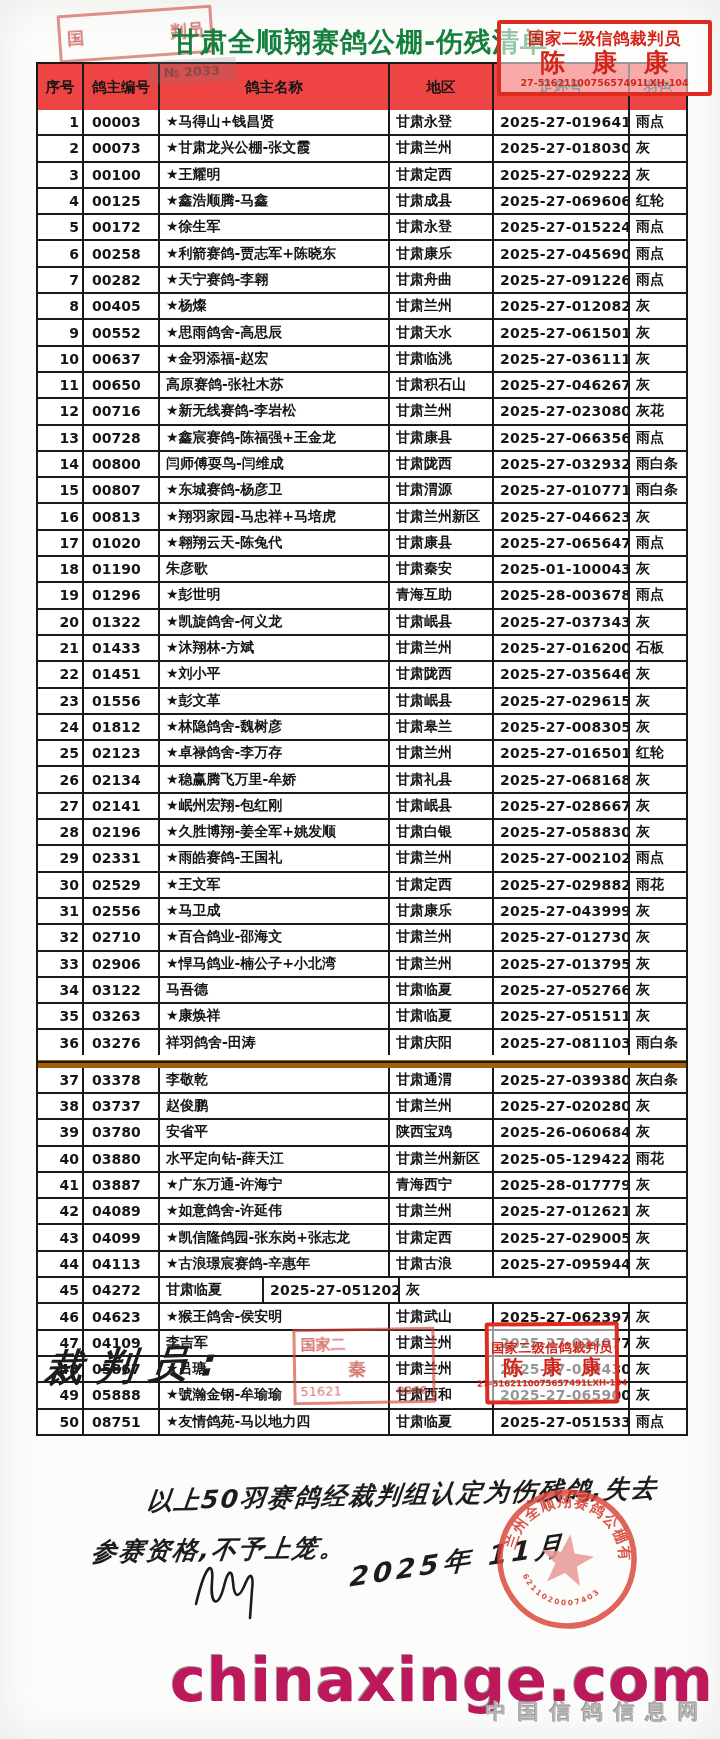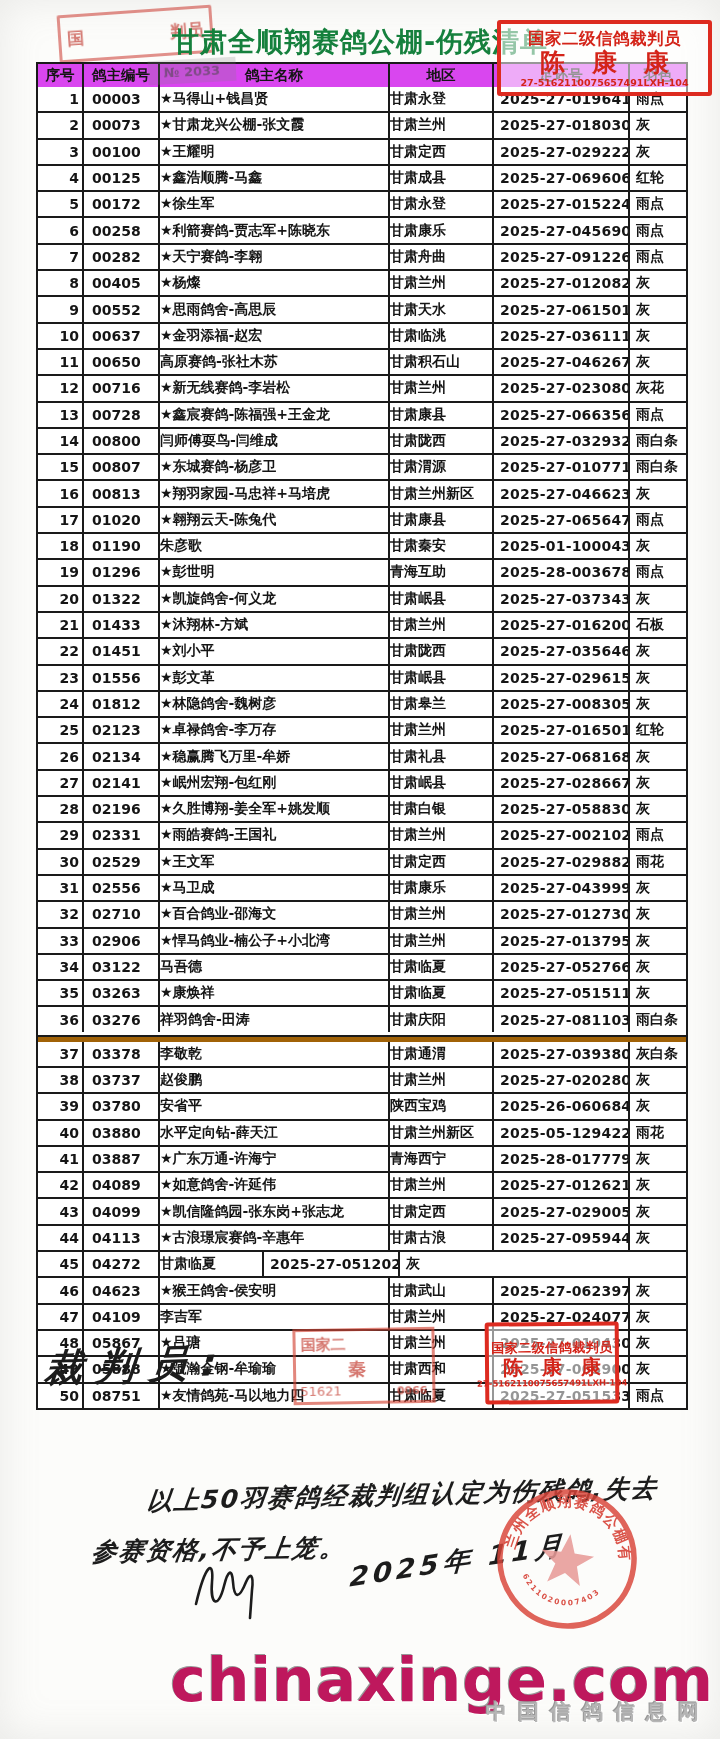--- a/index.html
+++ b/index.html
@@ -55,31 +55,31 @@
     color:rgba(70,70,70,.55);font-size:13px;font-weight:700;
     display:flex;align-items:center;justify-content:center;
     transform:rotate(-3deg);filter:blur(.5px);
   }
   
   .tbl{
     position:absolute;left:36px;top:62px;width:648px;
     border:2px solid #1a1a1a;background:#fff;z-index:1;
   }
   .trow{display:flex;height:24.3px;align-items:stretch;}
-  .trow.head{height:23px;background:#d946ef;font-weight:700;}
+  .trow.head{height:46px;background:#ef4444;font-weight:700;}
   .trow + .trow{border-top:2px solid #1a1a1a;}
-  .trow.break{border-top:5px solid #a16207;margin-top:5px;position:relative;}
+  .trow.break{border-top:8px solid #a16207;margin-top:5px;position:relative;}
   .trow.break::before{content:"";position:absolute;left:-2px;right:-2px;top:-7px;border-top:2px solid #1a1a1a;}
   .tc{box-sizing:border-box;display:flex;align-items:center;
       font-size:14px;font-weight:600;overflow:hidden;white-space:nowrap;}
   .tc + .tc{border-left:2px solid #1a1a1a;}
   .c0{width:44px;justify-content:flex-end;padding-right:3px;}
   .c1{width:76px;padding-left:8px;}
-  .c2{width:230px;}
-  .c3{width:104px;padding-left:0;}
+  .c2{width:230px;padding-left:6px;}
+  .c3{width:104px;padding-left:6px;}
   .c4{width:136px;padding-left:6px;letter-spacing:.2px;}
   .c5{width:58px;padding-left:6px;}
   .trow.head .tc{justify-content:center;padding:0;font-size:14.5px;}
   
   .hand{
     position:absolute;color:#1c1c1c;font-weight:600;font-style:italic;
     transform:skewX(-7deg) rotate(-2deg);letter-spacing:2px;z-index:3;
   }
   .hw-label{left:45px;top:1340px;font-size:38px;letter-spacing:14px;}
   .hw-note1{left:148px;top:1478px;font-size:25px;transform:skewX(-8deg) rotate(-1.5deg);}

